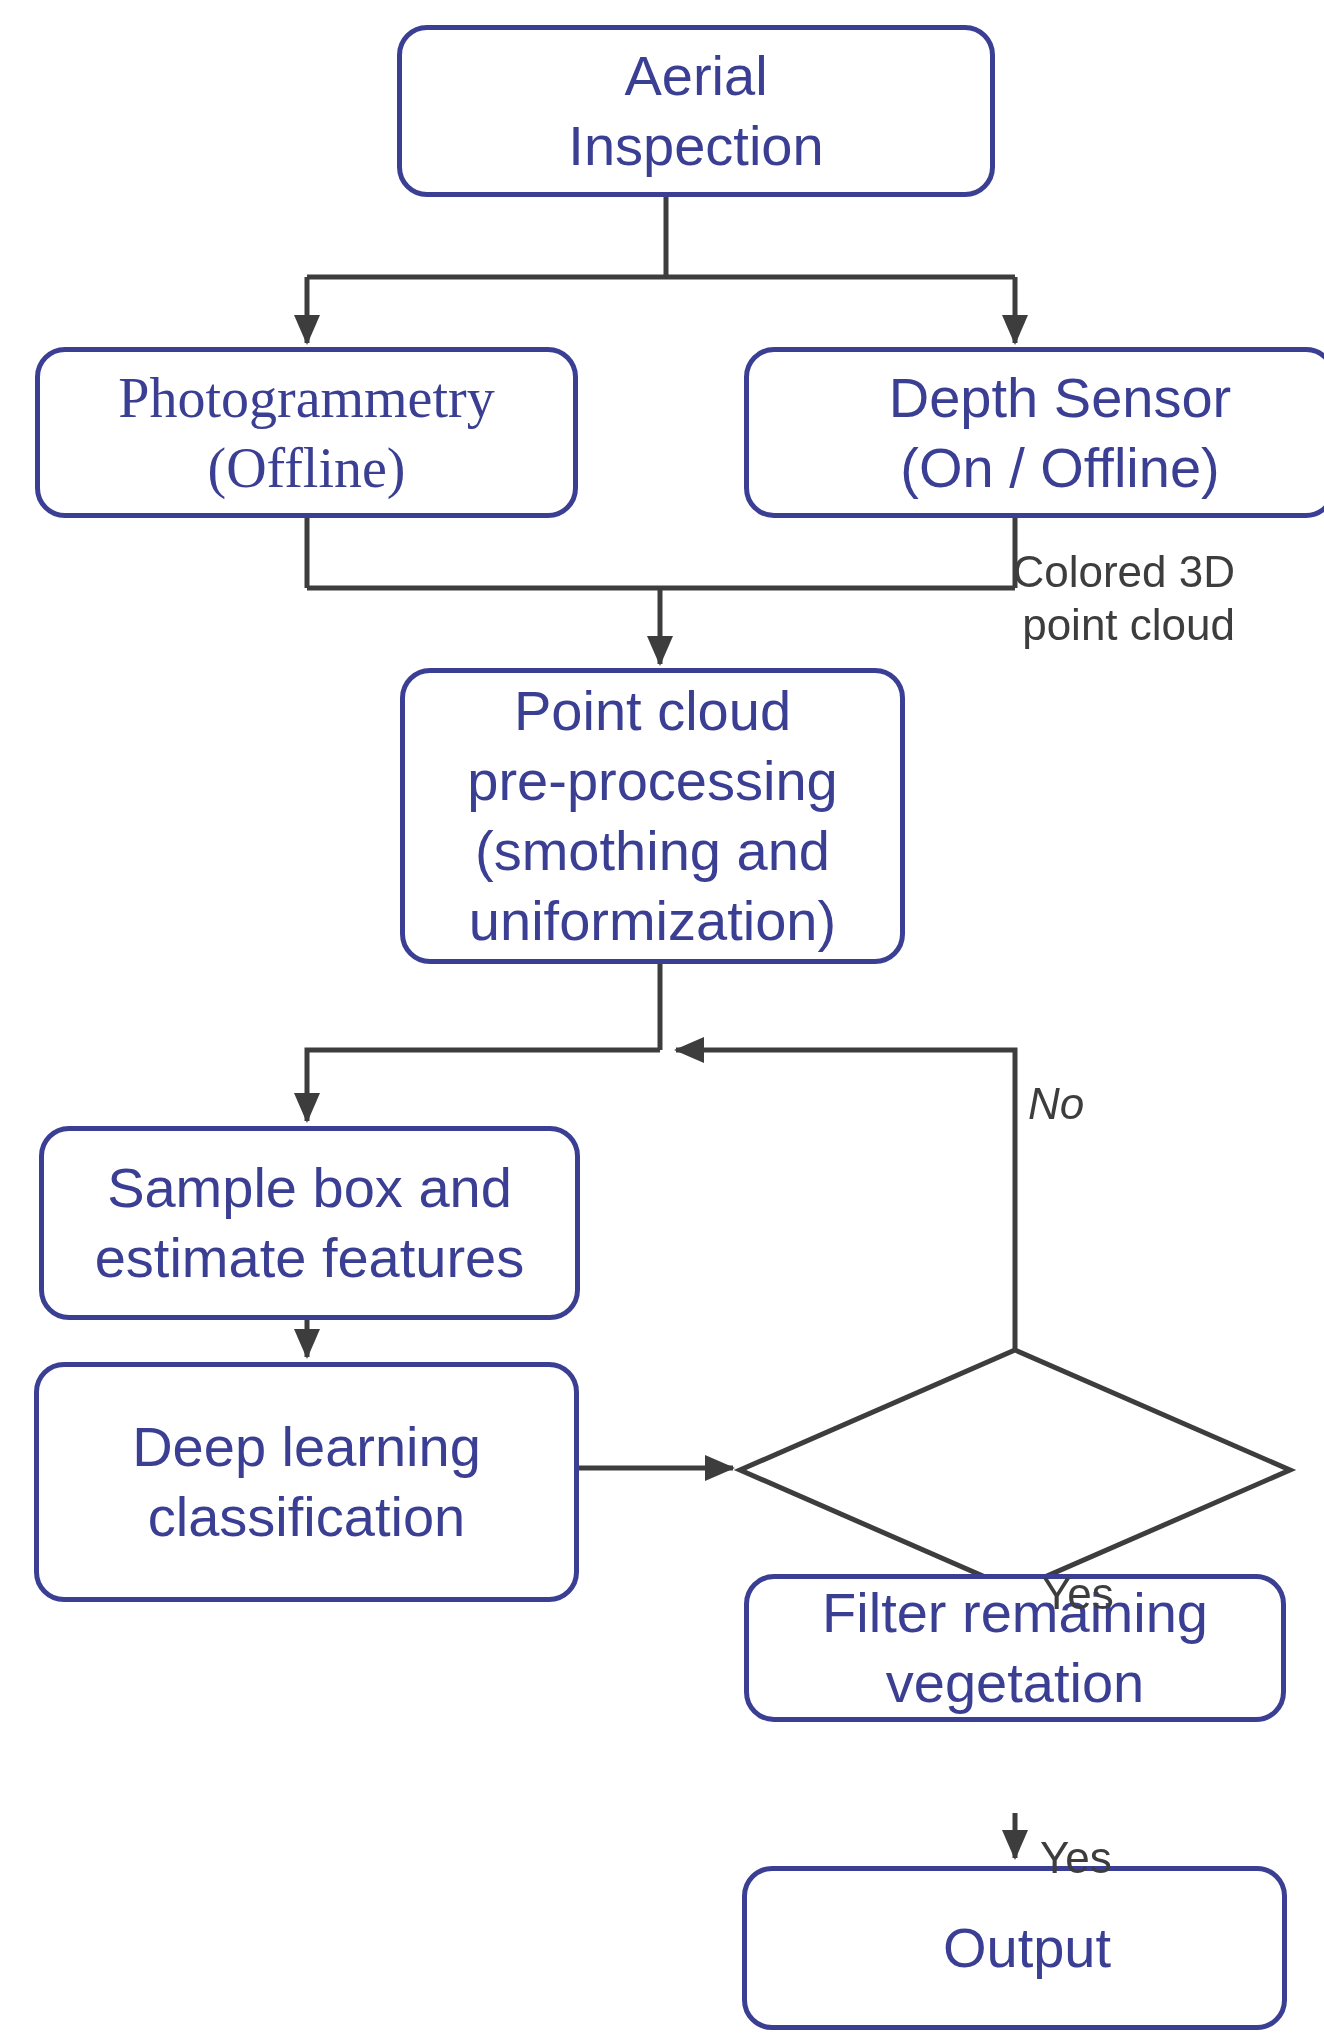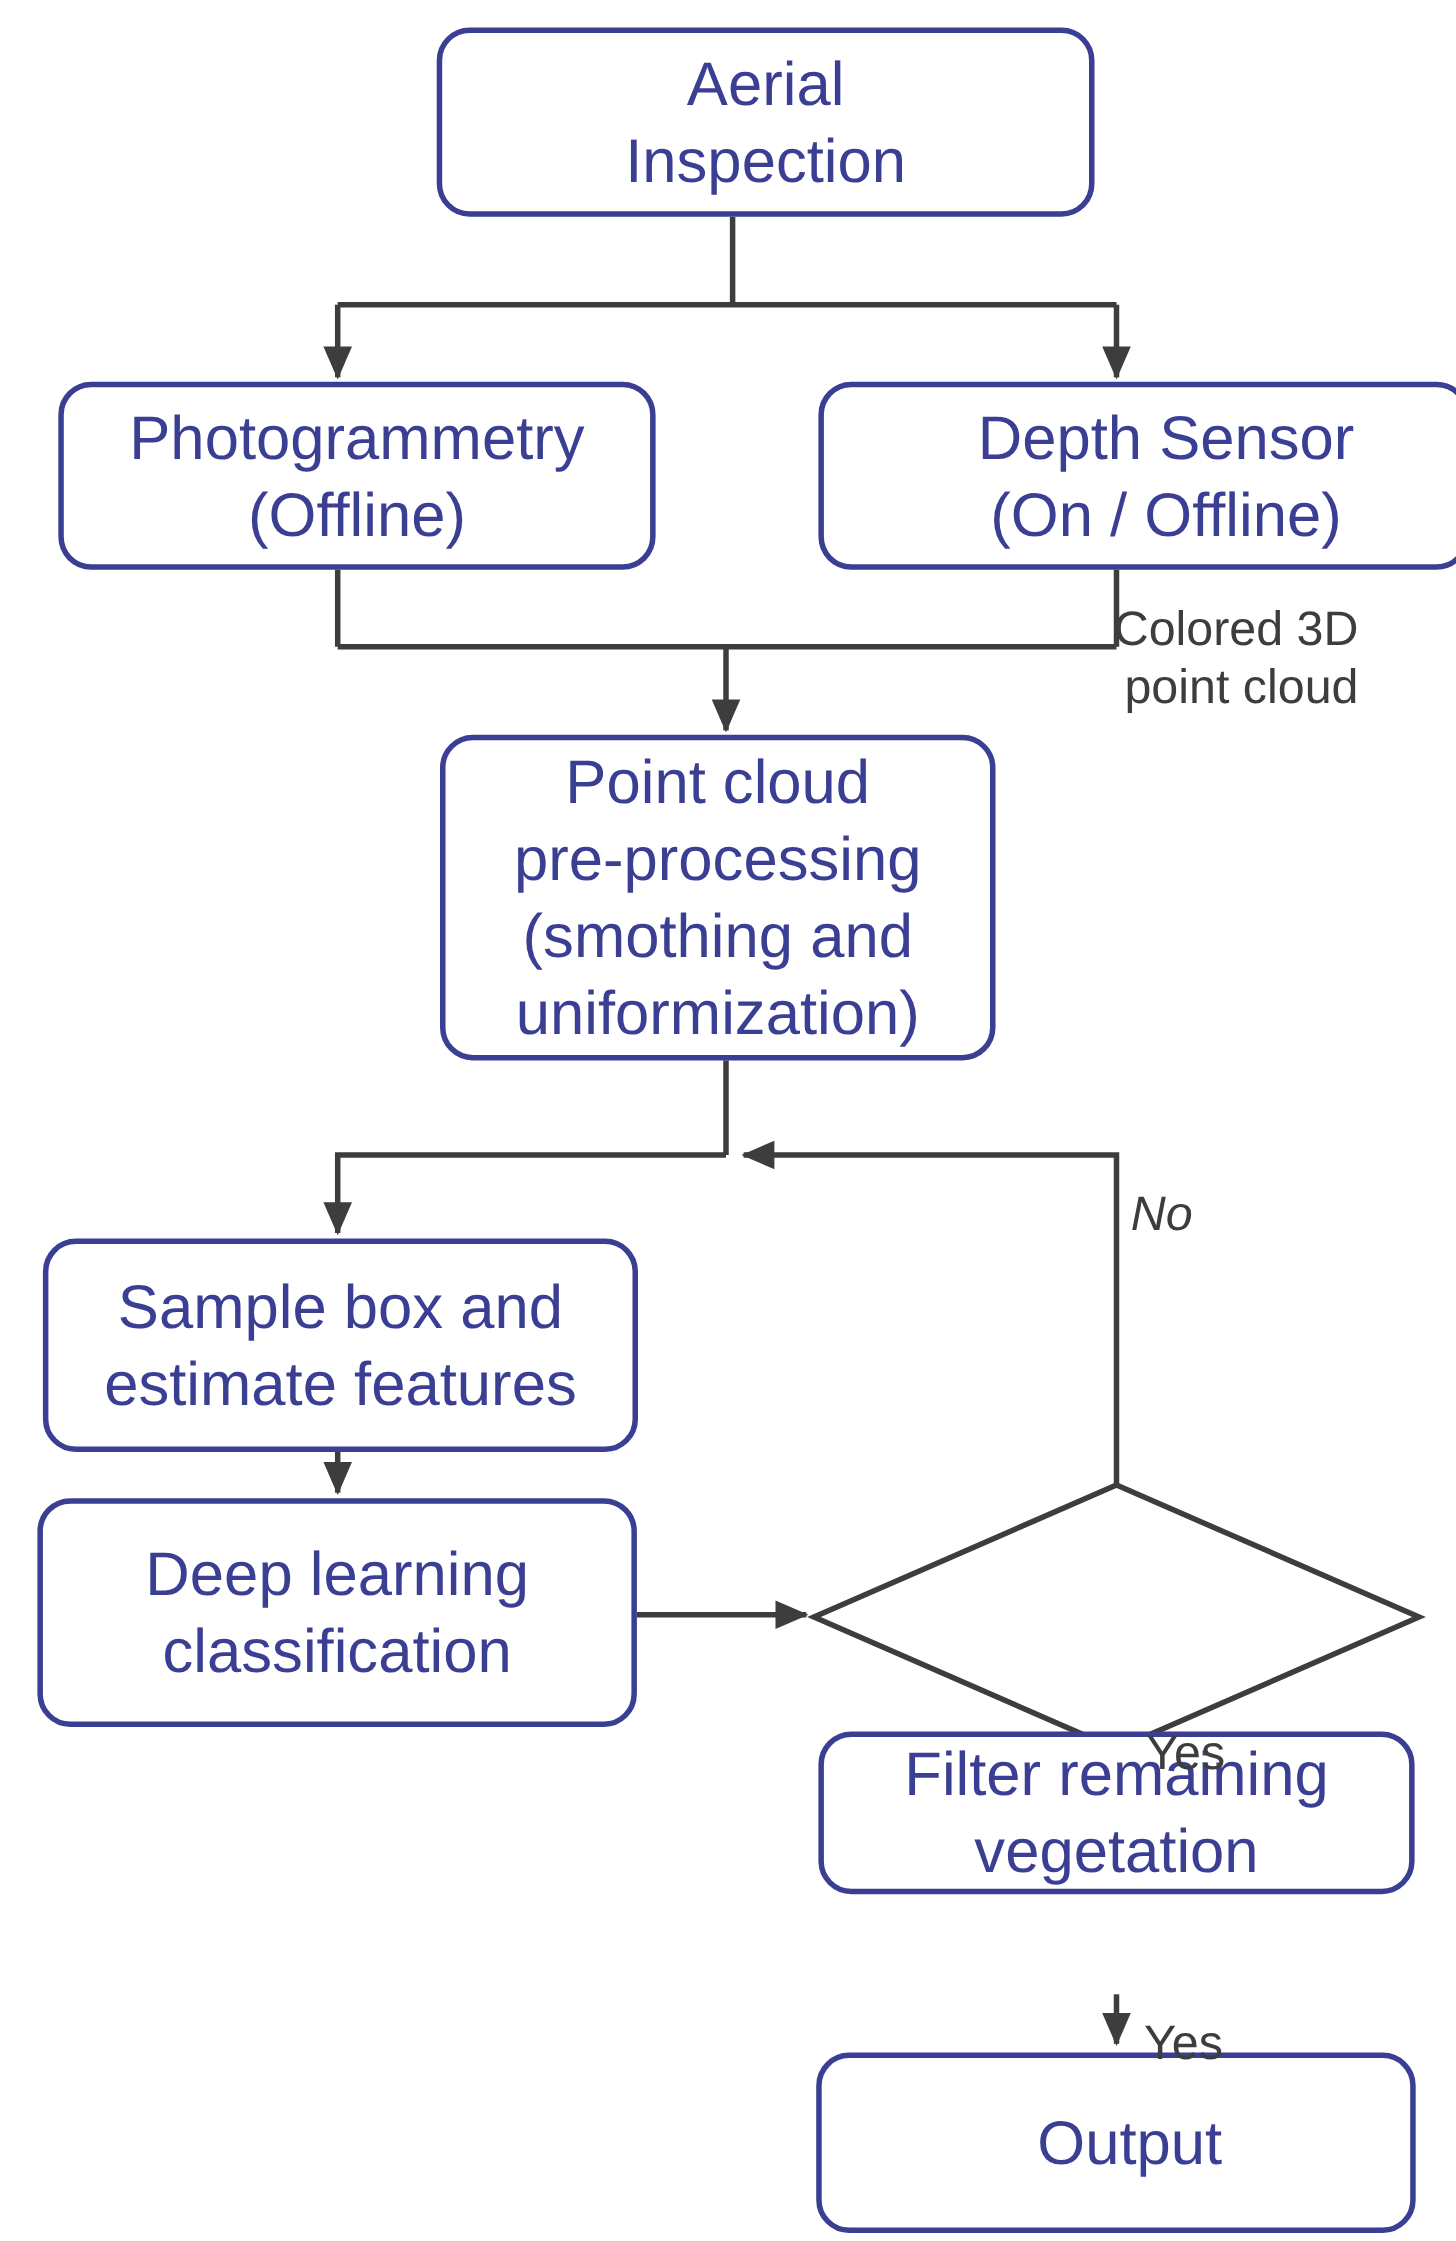--- a/index.html
+++ b/index.html
@@ -100,21 +100,21 @@
     <path class="conn" marker-end="url(#arrowhead)" d="M1015,1813 V1858"></path>
 
     <polygon class="diamond" points="1015,1350 1290,1470 1015,1590 740,1470"></polygon>
   </svg>
 
   <div class="node" style="left:397px; top:25px; width:598px; height:172px;">
     <span class="node-label">Aerial
 Inspection</span>
   </div>
 
-  <div class="node" style="left:53px; top:347px; width:543px; height:171px;">
+  <div class="node" style="left:35px; top:347px; width:543px; height:171px;font-family:Liberation Serif, serif;">
     <span class="node-label">Photogrammetry
 (Offline)</span>
   </div>
 
   <div class="node" style="left:744px; top:347px; width:592px; height:171px;padding-left:40px;">
     <span class="node-label">Depth Sensor
 (On / Offline)</span>
   </div>
 
   <div class="node" style="left:400px; top:668px; width:505px; height:296px;">
@@ -122,21 +122,21 @@
 pre-processing
 (smothing and
 uniformization)</span>
   </div>
 
   <div class="node" style="left:39px; top:1126px; width:541px; height:194px;">
     <span class="node-label">Sample box and
 estimate features</span>
   </div>
 
-  <div class="node" style="left:34px; top:1362px; width:545px; height:208px;">
+  <div class="node" style="left:34px; top:1362px; width:545px; height:240px;">
     <span class="node-label">Deep learning
 classification</span>
   </div>
 
 
   <div class="node" style="left:744px; top:1574px; width:542px; height:148px;">
     <span class="node-label">Filter remaining
 vegetation</span>
   </div>
 

